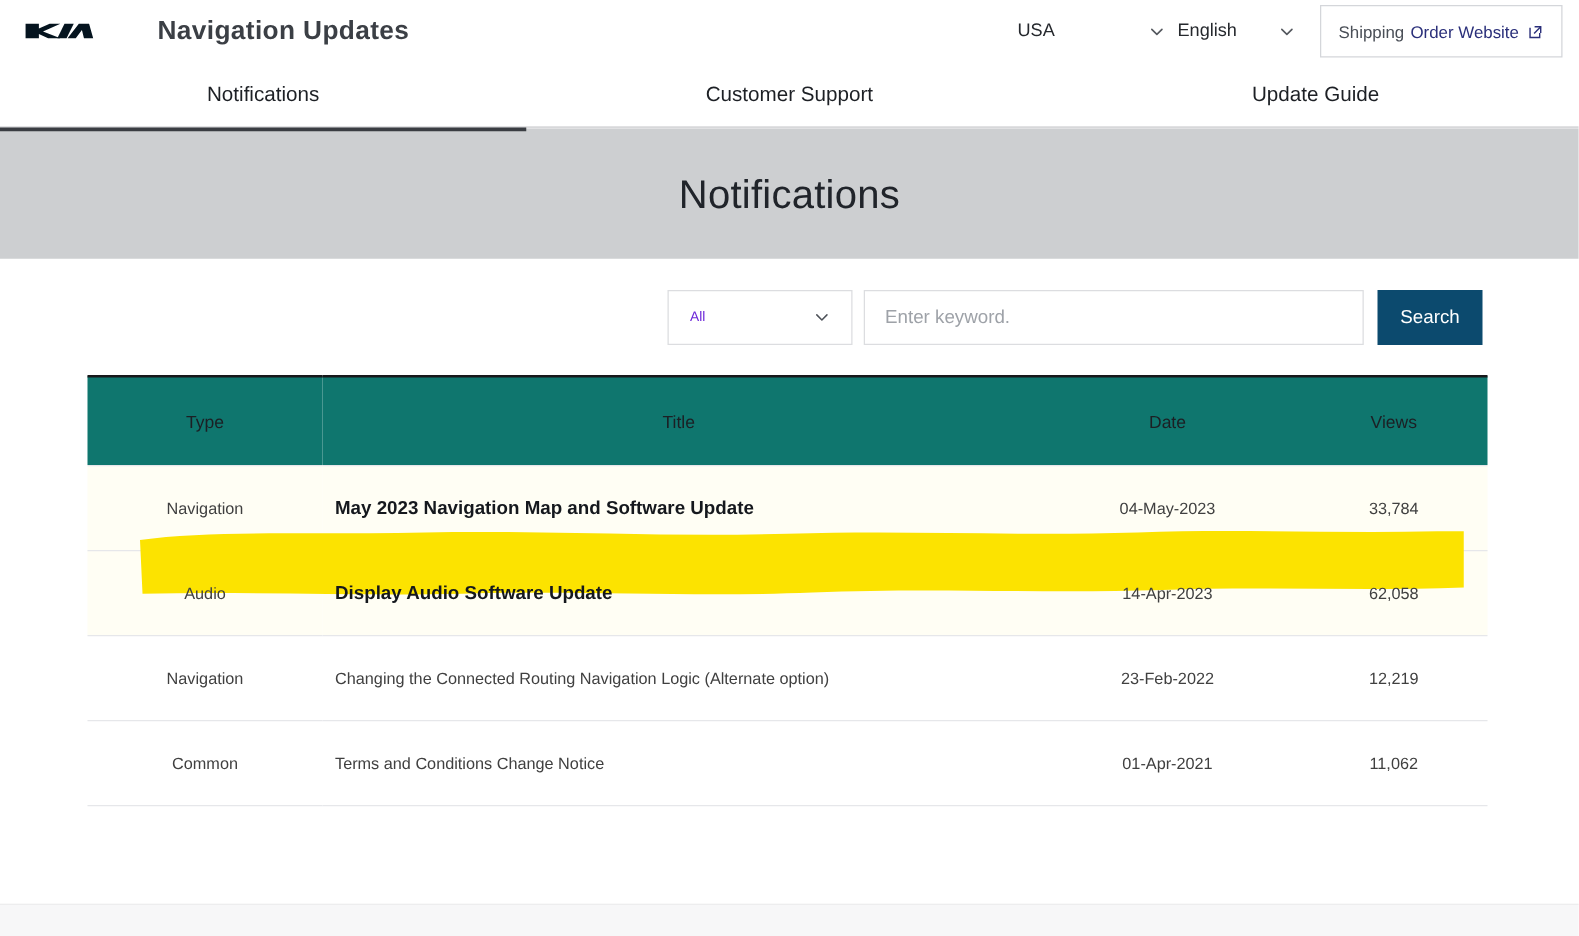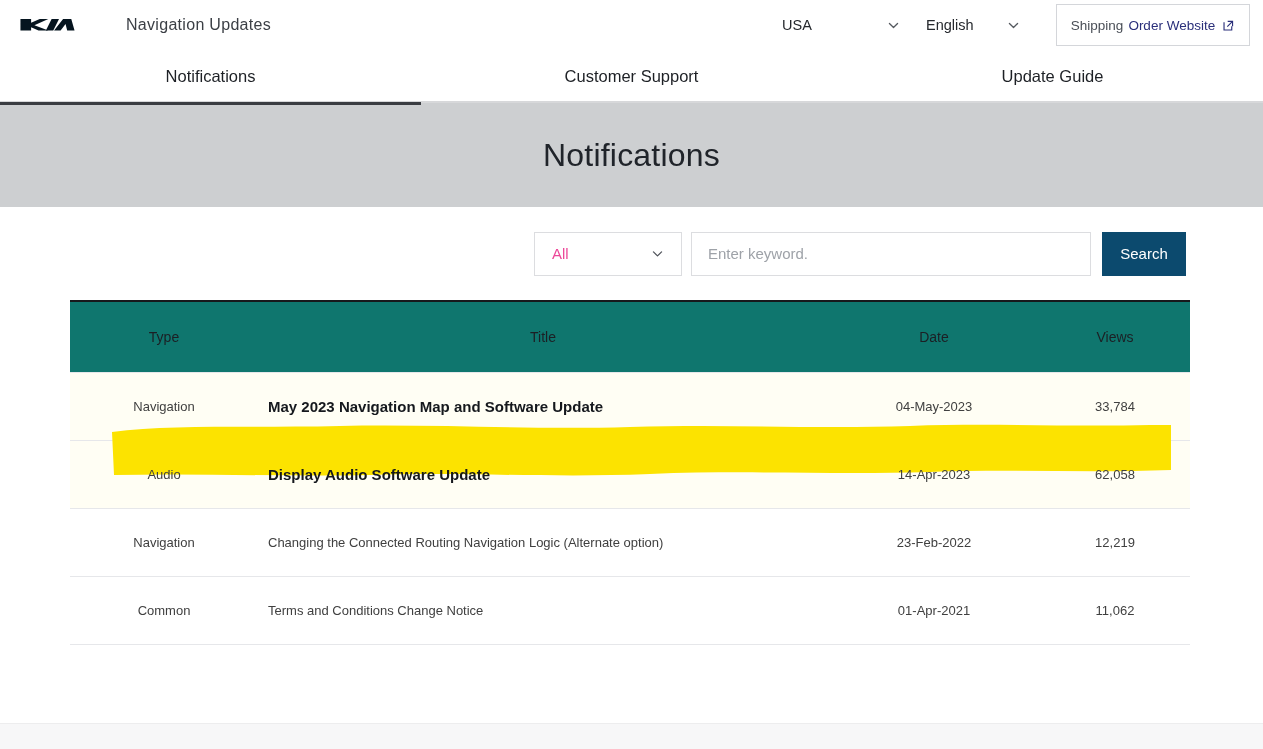--- a/index.html
+++ b/index.html
@@ -35,32 +35,32 @@
     gap: 26px;
   }
 
   .kia-logo {
     display: block;
     width: 82px;
     height: 20px;
   }
 
   .brand-title {
-    font-size: 16px;
+    font-size: 21px;
     color: #3b3f45;
     letter-spacing: 0.3px;
-    font-weight: 400;
+    font-weight: 700;
     white-space: nowrap;
   }
 
   .topbar-right {
     margin-left: auto;
     display: flex;
     align-items: center;
-    gap: 16px;
+    gap: 0;
   }
 
   .locale-select {
     display: flex;
     align-items: center;
     justify-content: space-between;
     cursor: pointer;
     height: 30px;
   }
   .locale-select.country { width: 128px; padding-left: 6px; }
@@ -164,21 +164,21 @@
     width: 148px;
     height: 44px;
     border: 1px solid #dcdde0;
     background: #ffffff;
     display: flex;
     align-items: center;
     justify-content: space-between;
     padding: 0 13px 0 17px;
     cursor: pointer;
   }
-  .sel-value { font-size: 15px; color: #ec4899; }
+  .sel-value { font-size: 11px; color: #6d28d9; }
 
   .kw-wrap {
     width: 400px;
     height: 44px;
     border: 1px solid #dcdde0;
     background: #ffffff;
     margin-left: 9px;
     display: flex;
     align-items: center;
   }

